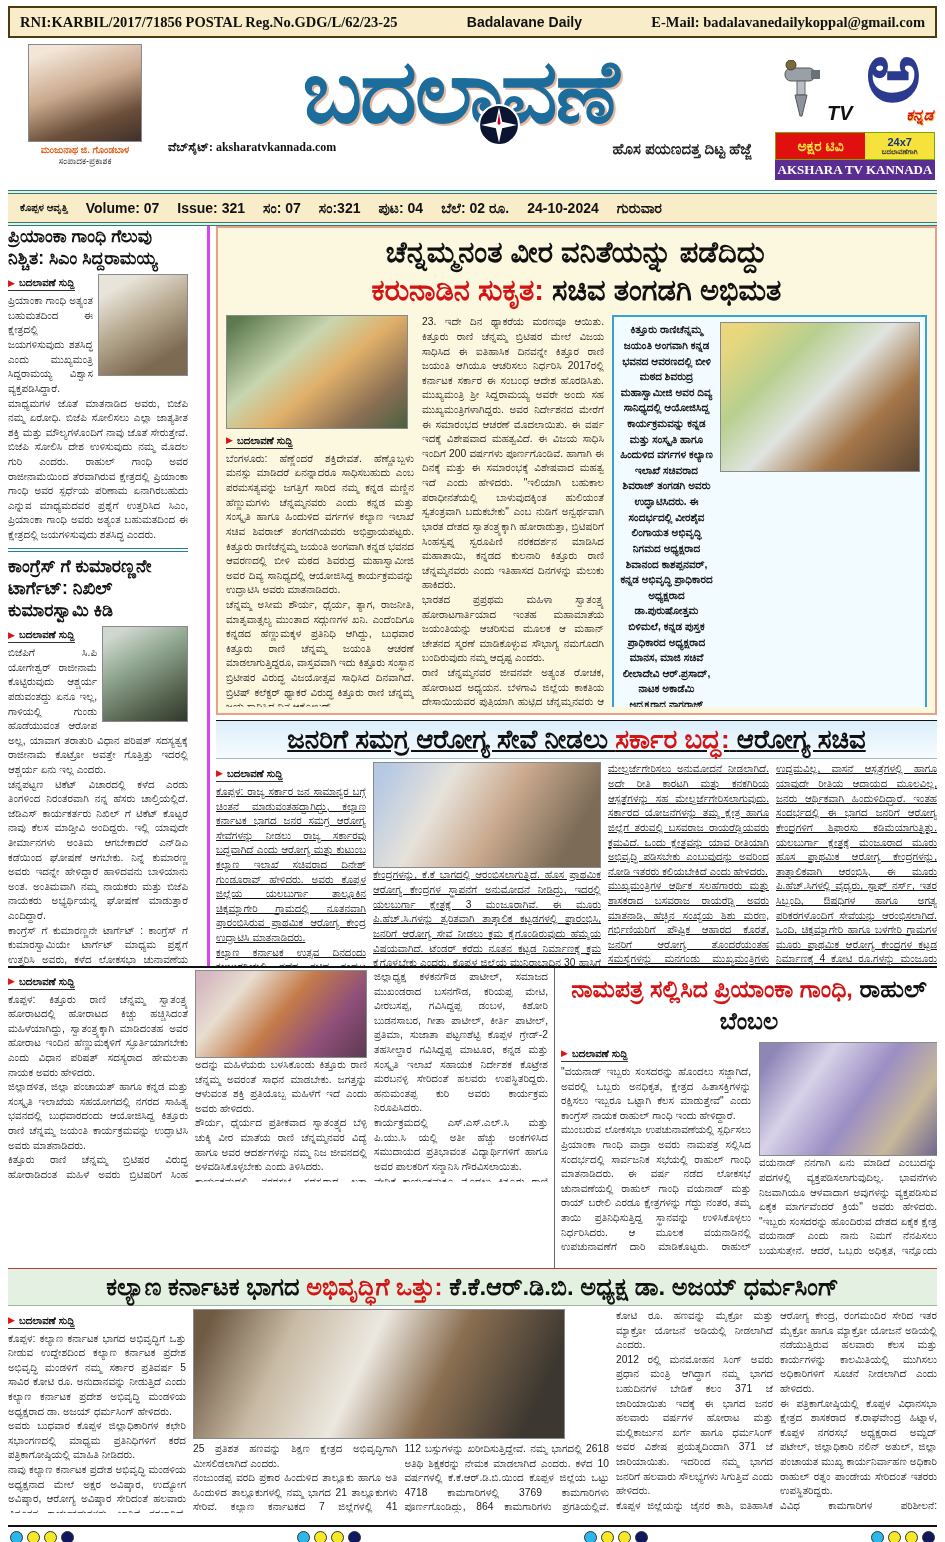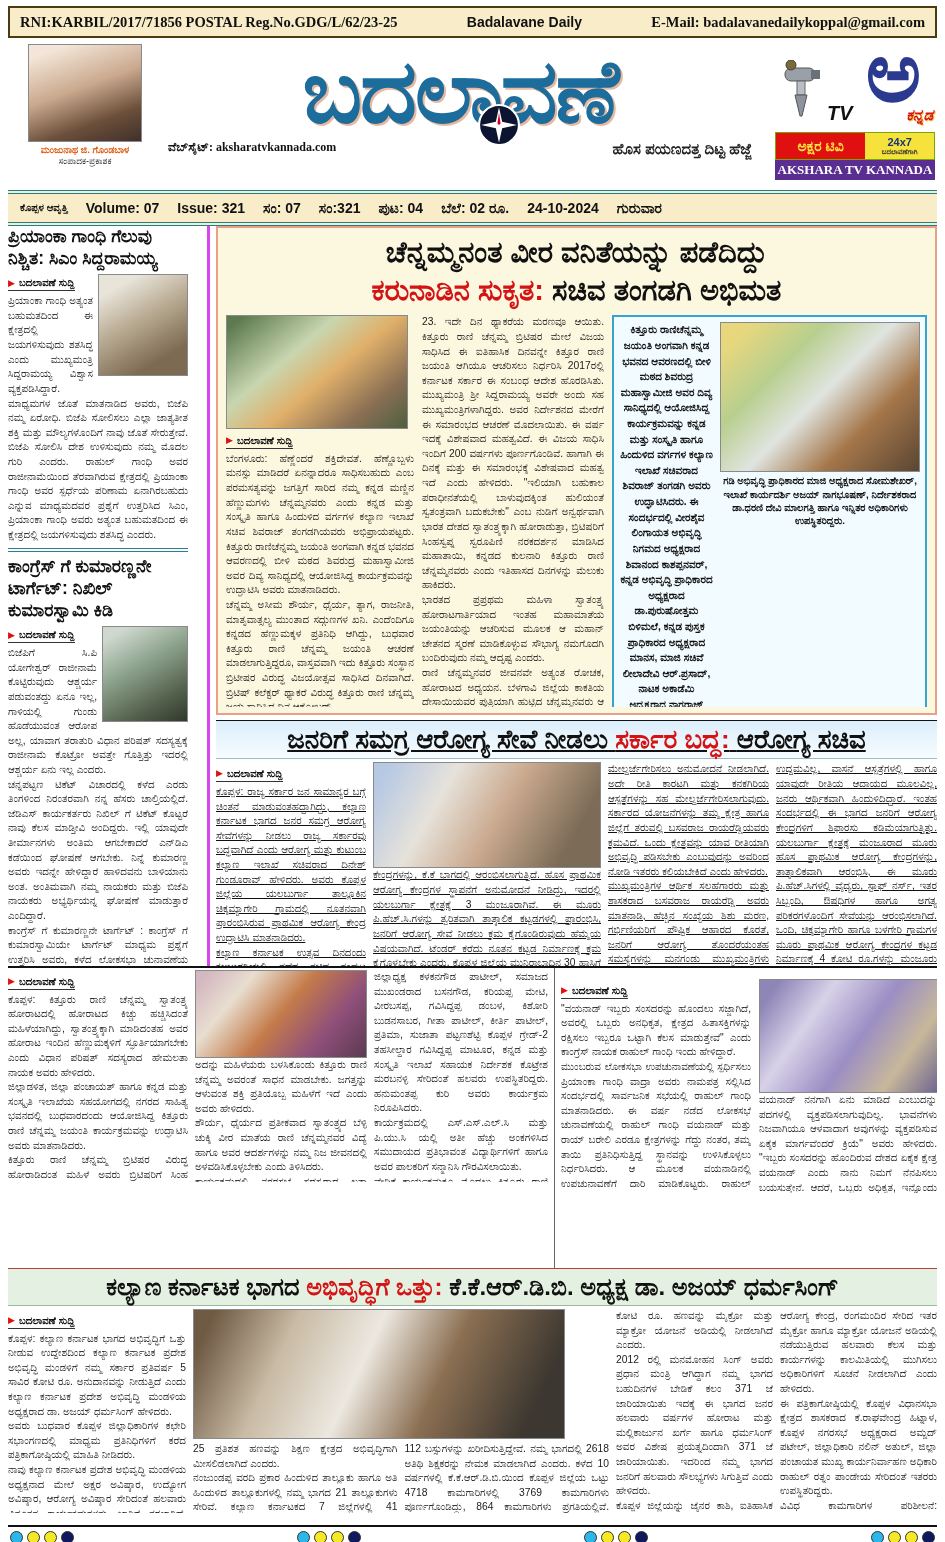--- a/index.html
+++ b/index.html
@@ -235,21 +235,20 @@
 ಚೆನ್ನಮ್ಮ ಅಸೀಮ ಶೌರ್ಯ, ಧೈರ್ಯ, ತ್ಯಾಗ, ರಾಜನೀತಿ, ಮಾತೃವಾತ್ಸಲ್ಯ ಮುಂತಾದ ಸದ್ಗುಣಗಳ ಖನಿ. ಎಂದೆಂದಿಗೂ ಕನ್ನಡದ ಹೆಣ್ಣುಮಕ್ಕಳ ಪ್ರತಿನಿಧಿ ಆಗಿದ್ದು, ಬುಧವಾರ ಕಿತ್ತೂರು ರಾಣಿ ಚೆನ್ನಮ್ಮ ಜಯಂತಿ ಆಚರಣೆ ಮಾಡಲಾಗುತ್ತಿದ್ದರೂ, ವಾಸ್ತವವಾಗಿ ಇದು ಕಿತ್ತೂರು ಸಂಸ್ಥಾನ ಬ್ರಿಟೀಷರ ವಿರುದ್ಧ ವಿಜಯೋತ್ಸವ ಸಾಧಿಸಿದ ದಿನವಾಗಿದೆ. ಬ್ರಿಟಿಷ್ ಕಲೆಕ್ಟರ್ ಥ್ಯಾಕರೆ ವಿರುದ್ಧ ಕಿತ್ತೂರು ರಾಣಿ ಚೆನ್ನಮ್ಮ ಜಯ ಸಾಧಿಸಿದ ದಿನ ಆಕ್ಟೋಬರ್</div>
             </div>
             <div class="ms-colB body">23. ಇದೇ ದಿನ ಥ್ಯಾಕರೆಯ ಮರಣವೂ ಆಯಿತು. ಕಿತ್ತೂರು ರಾಣಿ ಚೆನ್ನಮ್ಮ ಬ್ರಿಟಿಷರ ಮೇಲೆ ವಿಜಯ ಸಾಧಿಸಿದ ಈ ಐತಿಹಾಸಿಕ ದಿನವನ್ನೇ ಕಿತ್ತೂರ ರಾಣಿ ಜಯಂತಿ ಆಗಿಯೂ ಆಚರಿಸಲು ನಿರ್ಧರಿಸಿ 2017ರಲ್ಲಿ ಕರ್ನಾಟಕ ಸರ್ಕಾರ ಈ ಸಂಬಂಧ ಆದೇಶ ಹೊರಡಿಸಿತು. ಮುಖ್ಯಮಂತ್ರಿ ಶ್ರೀ ಸಿದ್ದರಾಮಯ್ಯ ಅವರೇ ಅಂದು ಸಹ ಮುಖ್ಯಮಂತ್ರಿಗಳಾಗಿದ್ದರು. ಅವರ ನಿರ್ದೇಶನದ ಮೇರೆಗೆ ಈ ಸಮಾರಂಭದ ಆಚರಣೆ ಮೊದಲಾಯಿತು. ಈ ವರ್ಷ ಇದಕ್ಕೆ ವಿಶೇಷವಾದ ಮಹತ್ವವಿದೆ. ಈ ವಿಜಯ ಸಾಧಿಸಿ ಇಂದಿಗೆ 200 ವರ್ಷಗಳು ಪೂರ್ಣಗೊಂಡಿವೆ. ಹಾಗಾಗಿ ಈ ದಿನಕ್ಕೆ ಮತ್ತು ಈ ಸಮಾರಂಭಕ್ಕೆ ವಿಶೇಷವಾದ ಮಹತ್ವ ಇದೆ ಎಂದು ಹೇಳಿದರು. "ಇಲಿಯಾಗಿ ಬಹುಕಾಲ ಪರಾಧೀನತೆಯಲ್ಲಿ ಬಾಳುವುದಕ್ಕಿಂತ ಹುಲಿಯಂತೆ ಸ್ವತಂತ್ರವಾಗಿ ಬದುಕಬೇಕು" ಎಂಬ ನುಡಿಗೆ ಅನ್ವರ್ಥವಾಗಿ ಭಾರತ ದೇಶದ ಸ್ವಾತಂತ್ರ್ಯಕ್ಕಾಗಿ ಹೋರಾಡುತ್ತಾ, ಬ್ರಿಟಿಷರಿಗೆ ಸಿಂಹಸ್ವಪ್ನ ಸ್ವರೂಪಿಣಿ ನರಕದರ್ಶನ ಮಾಡಿಸಿದ ಮಹಾತಾಯಿ, ಕನ್ನಡದ ಕುಲನಾರಿ ಕಿತ್ತೂರು ರಾಣಿ ಚೆನ್ನಮ್ಮನವರು ಎಂದು ಇತಿಹಾಸದ ದಿನಗಳನ್ನು ಮೆಲುಕು ಹಾಕಿದರು.
 ಭಾರತದ ಪ್ರಪ್ರಥಮ ಮಹಿಳಾ ಸ್ವಾತಂತ್ರ್ಯ ಹೋರಾಟಗಾರ್ತಿಯಾದ ಇಂತಹ ಮಹಾಮಾತೆಯ ಜಯಂತಿಯನ್ನು ಆಚರಿಸುವ ಮೂಲಕ ಆ ಮಹಾನ್ ಚೇತನದ ಸ್ಮರಣೆ ಮಾಡಿಕೊಳ್ಳುವ ಸೌಭಾಗ್ಯ ನಮಗೊದಗಿ ಬಂದಿರುವುದು ನಮ್ಮ ಆದೃಷ್ಟ ಎಂದರು.
 ರಾಣಿ ಚೆನ್ನಮ್ಮನವರ ಜೀವನವೇ ಅತ್ಯಂತ ರೋಚಕ, ಹೋರಾಟದ ಅಧ್ಯಯನ. ಬೆಳಗಾವಿ ಜಿಲ್ಲೆಯ ಕಾಕತಿಯ ದೇಸಾಯಿಯವರ ಪುತ್ರಿಯಾಗಿ ಹುಟ್ಟಿದ ಚೆನ್ನಮ್ಮನವರು ಆ ಕಾಲದ ಎಲ್ಲಾ ಹೆಣ್ಣುಮಕ್ಕಳಂತೆ ಕೇವಲ ಅಡುಗೆ ಮನೆಗೆ ಮಾತ್ರವೇ ಮೀಸಲಾಗದೇ ತಂದೆಯ ಪ್ರೋತ್ಸಾಹದೊಂದಿಗೆ ಅಂದಿನ ಕುಲವಾನದಲ್ಲಿ ಕೇವಲ ಗಂಡುಮಕ್ಕಳ ವಿದ್ಯೆ ಎನಿಸಿಕೊಂಡಿದ್ದ ಕುದುರೆ ಸವಾರಿ,</div>
             <div class="ms-colC">
               <div class="infobox">
                 <div class="ib-text">ಕಿತ್ತೂರು ರಾಣಿಚೆನ್ನಮ್ಮ ಜಯಂತಿ ಅಂಗವಾಗಿ ಕನ್ನಡ ಭವನದ ಆವರಣದಲ್ಲಿ ಬೀಳಿ ಮಠದ ಶಿವರುದ್ರ ಮಹಾಸ್ವಾಮೀಜಿ ಅವರ ದಿವ್ಯ ಸಾನಿಧ್ಯದಲ್ಲಿ ಆಯೋಜಿಸಿದ್ದ ಕಾರ್ಯಕ್ರಮವನ್ನು ಕನ್ನಡ ಮತ್ತು ಸಂಸ್ಕೃತಿ ಹಾಗೂ ಹಿಂದುಳಿದ ವರ್ಗಗಳ ಕಲ್ಯಾಣ ಇಲಾಖೆ ಸಚಿವರಾದ ಶಿವರಾಜ್ ತಂಗಡಗಿ ಅವರು ಉದ್ಘಾಟಿಸಿದರು. ಈ ಸಂದರ್ಭದಲ್ಲಿ ವೀರಶೈವ ಲಿಂಗಾಯತ ಅಭಿವೃದ್ಧಿ ನಿಗಮದ ಅಧ್ಯಕ್ಷರಾದ ಶಿವಾನಂದ ಕಾಶಪ್ಪನವರ್, ಕನ್ನಡ ಅಭಿವೃದ್ಧಿ ಪ್ರಾಧಿಕಾರದ ಅಧ್ಯಕ್ಷರಾದ ಡಾ.ಪುರುಷೋತ್ತಮ ಬಿಳಿಮಲೆ, ಕನ್ನಡ ಪುಸ್ತಕ ಪ್ರಾಧಿಕಾರದ ಅಧ್ಯಕ್ಷರಾದ ಮಾನಸ, ಮಾಜಿ ಸಚಿವೆ ಲೀಲಾದೇವಿ ಆರ್.ಪ್ರಸಾದ್, ನಾಟಕ ಅಕಾಡೆಮಿ ಅಧ್ಯಕ್ಷರಾದ ನಾಗರಾಜ್ ಮೂರ್ತಿ,</div>
                 <div class="ib-photo-wrap">
                   <div class="ib-photo photo"></div>
-                  <div class="caption">ಗಡಿ ಅಭಿವೃದ್ಧಿ ಪ್ರಾಧಿಕಾರದ ಮಾಜಿ ಅಧ್ಯಕ್ಷರಾದ ಸೋಮಶೇಖರ್, ಇಲಾಖೆ ಕಾರ್ಯದರ್ಶಿ ಅಜಯ್ ನಾಗಭೂಷಣ್, ನಿರ್ದೇಶಕರಾದ ಡಾ.ಧರಣಿ ದೇವಿ ಮಾಲಗತ್ತಿ ಹಾಗೂ ಇನ್ನಿತರ ಅಧಿಕಾರಿಗಳು ಉಪಸ್ಥಿತರಿದ್ದರು.</div>
                 </div>
               </div>
               <div class="body" style="">ಶಾಸ್ತ್ರಾಭ್ಯಾಸ, ರಾಜಕೀಯ ಶಿಕ್ಷಣ, ವೇದ-ಪುರಾಣ-ಇತಿಹಾಸಗಳ ಅಧ್ಯಯನಗಳಂತಹ ಶಿಕ್ಷಣವನ್ನೂ ಕರಗತ ಮಾಡಿಕೊಂಡಿದ್ದರು.
 ಚೆನ್ನಮ್ಮ ಅವರು ಯಾವುದೇ ಒಂದು ಸಮಾಜಕ್ಕೆ ಸೇರಿದವರಲ್ಲ ಎಲ್ಲಾ ಸಮಾಜಗಳನ್ನು ಕಟ್ಟುವ ಕೆಲಸವನ್ನು ಮಾಡಿದ ವೀರ ವನಿತೆ. ಇಂತಹ ಮಹನೀಯರ ಜಯಂತಿಗಳನ್ನ ಆಚರಣೆ ಮಾಡುವ ಮೂಲಕ ಅವರ ಇತಿಹಾಸವನ್ನು ಯುವ ಪೀಳಿಗೆಗೆ ತಿಳಿಸುವ ಕೆಲಸವನ್ನು ಮಾಡಲಾಗುತ್ತದೆ ಎಂದು ತಿಳಿಸಿದರು.
 ಈ ಸಂದರ್ಭದಲ್ಲಿ ವೀರಶೈವ ಲಿಂಗಾಯತ ಅಭಿವೃದ್ಧಿ</div>
             </div>
           </div>
         </div>
 
         <div class="health">
@@ -298,20 +297,24 @@
 ಕಾರ್ಯಕ್ರಮದಲ್ಲಿ ನಗರಸಭೆ ಸದಸ್ಯರಾದ ಲತಾ ಚಿನ್ನೂರು, ಉಮಾ ಪಾಟೀಲ್, ವಿರುಪಾಕ್ಷಪ್ಪ ಮೋರನಾಳ, ಮುತ್ತುರಾಜ ಕುಷ್ಟಗಿ, ಗುರುರಾಜ ಹಲಗೇರಿ, ಸರ್ವೇಶಗೌಡ ಹಾಗೂ ಚೆನ್ನಬಸಪ್ಪ ಕೋಟ್ಯಾಳ, ವೀರಶೈವ ಲಿಂಗಾಯತ ಮಹಾಸಭಾ</div>
           </div>
           <div class="k-c k-c3 body">ಜಿಲ್ಲಾಧ್ಯಕ್ಷ ಕಳಕನಗೌಡ ಪಾಟೀಲ್, ಸಮಾಜದ ಮುಖಂಡರಾದ ಬಸನಗೌಡ, ಕರಿಯಪ್ಪ ಮೇಟಿ, ವೀರಬಸಪ್ಪ, ಗವಿಸಿದ್ದಪ್ಪ ಡಂಬಳ, ಕಿಶೋರಿ ಬುಡನಸಾಬರ, ಗೀತಾ ಪಾಟೀಲ್, ಕೀರ್ತಿ ಪಾಟೀಲ್, ಪ್ರತಿಮಾ, ಸುಜಾತಾ ಪಟ್ಟಣಶೆಟ್ಟಿ ಕೊಪ್ಪಳ ಗ್ರೇಡ್-2 ತಹಸೀಲ್ದಾರ ಗವಿಸಿದ್ದಪ್ಪ ಮಾಟೂರ, ಕನ್ನಡ ಮತ್ತು ಸಂಸ್ಕೃತಿ ಇಲಾಖೆ ಸಹಾಯಕ ನಿರ್ದೇಶಕ ಕೊಟ್ರೇಶ ಮರಬನಳ್ಳಿ ಸೇರಿದಂತೆ ಹಲವರು ಉಪಸ್ಥಿತರಿದ್ದರು. ಹನುಮಂತಪ್ಪ ಕುರಿ ಅವರು ಕಾರ್ಯಕ್ರಮ ನಿರೂಪಿಸಿದರು.
 ಕಾರ್ಯಕ್ರಮದಲ್ಲಿ ಎಸ್.ಎಸ್.ಎಲ್.ಸಿ ಮತ್ತು ಪಿ.ಯು.ಸಿ ಯಲ್ಲಿ ಅತೀ ಹೆಚ್ಚು ಅಂಕಗಳಿಸಿದ ಸಮುದಾಯದ ಪ್ರತಿಭಾವಂತ ವಿದ್ಯಾರ್ಥಿಗಳಿಗೆ ಹಾಗೂ ಅವರ ಪಾಲಕರಿಗೆ ಸನ್ಮಾನಿಸಿ ಗೌರವಿಸಲಾಯಿತು.
 ವೇದಿಕೆ ಕಾರ್ಯಕ್ರಮಕ್ಕೂ ಮೊದಲು ಕಿತ್ತೂರು ರಾಣಿ ಚೆನ್ನಮ್ಮ ಭಾವಚಿತ್ರದ ಮೆರವಣಿಗೆಯು ನಗರದ ಕಿತ್ತೂರು ರಾಣಿ ಚೆನ್ನಮ್ಮ ವೃತ್ತದಿಂದ ಪ್ರಾರಂಭವಾಗಿ ಅಂಬೇಡ್ಕರ್ ಸರ್ಕಲ್, ಶಾರದಾ ಟಾಕೀಸ್, ಗಡಿಯಾರ ಕಂಬ ಮಾರ್ಗವಾಗಿ ಸಾಹಿತ್ಯ ಭವನದವರೆಗೆ ಅದ್ಧೂರಿಯಾಗಿ ಜರುಗಿತು.</div>
         </div>
       </div>
 
       <div class="wayanad">
         <div class="w-head">
+          <div>
+            <span class="red">ನಾಮಪತ್ರ ಸಲ್ಲಿಸಿದ ಪ್ರಿಯಾಂಕಾ ಗಾಂಧಿ,</span>
+            <span>ರಾಹುಲ್ ಬೆಂಬಲ</span>
+          </div>
         </div>
         <div class="w-cols">
           <div class="w-c1">
             <div class="byline">
               <span class="tri">▶</span>
               <span class="bl">ಬದಲಾವಣೆ ಸುದ್ದಿ</span>
             </div>
             <div class="body">"ವಯನಾಡ್ ಇಬ್ಬರು ಸಂಸದರನ್ನು ಹೊಂದಲು ಸಜ್ಜಾಗಿದೆ, ಅವರಲ್ಲಿ ಒಬ್ಬರು ಅನಧಿಕೃತ, ಕ್ಷೇತ್ರದ ಹಿತಾಸಕ್ತಿಗಳನ್ನು ರಕ್ಷಿಸಲು ಇಬ್ಬರೂ ಒಟ್ಟಾಗಿ ಕೆಲಸ ಮಾಡುತ್ತೇವೆ" ಎಂದು ಕಾಂಗ್ರೆಸ್ ನಾಯಕ ರಾಹುಲ್ ಗಾಂಧಿ ಇಂದು ಹೇಳಿದ್ದಾರೆ.
 ಮುಂಬರುವ ಲೋಕಸಭಾ ಉಪಚುನಾವಣೆಯಲ್ಲಿ ಸ್ಪರ್ಧಿಸಲು ಪ್ರಿಯಾಂಕಾ ಗಾಂಧಿ ವಾದ್ರಾ ಅವರು ನಾಮಪತ್ರ ಸಲ್ಲಿಸಿದ ಸಂದರ್ಭದಲ್ಲಿ ಸಾರ್ವಜನಿಕ ಸಭೆಯಲ್ಲಿ ರಾಹುಲ್ ಗಾಂಧಿ ಮಾತನಾಡಿದರು. ಈ ವರ್ಷ ನಡೆದ ಲೋಕಸಭೆ ಚುನಾವಣೆಯಲ್ಲಿ ರಾಹುಲ್ ಗಾಂಧಿ ವಯನಾಡ್ ಮತ್ತು ರಾಯ್ ಬರೇಲಿ ಎರಡೂ ಕ್ಷೇತ್ರಗಳನ್ನು ಗೆದ್ದು ನಂತರ, ತಮ್ಮ ತಾಯಿ ಪ್ರತಿನಿಧಿಸುತ್ತಿದ್ದ ಸ್ಥಾನವನ್ನು ಉಳಿಸಿಕೊಳ್ಳಲು ನಿರ್ಧರಿಸಿದರು. ಆ ಮೂಲಕ ವಯನಾಡಿನಲ್ಲಿ ಉಪಚುನಾವಣೆಗೆ ದಾರಿ ಮಾಡಿಕೊಟ್ಟರು. ರಾಹುಲ್ ಗಾಂಧಿಯವರು 2019-2024ರ ವರೆಗೆ ಲೋಕಸಭೆಯಲ್ಲಿ ವಯನಾಡನ್ನು ಪ್ರತಿನಿಧಿಸಿದರು.
 ತಮ್ಮ ಸಹೋದರಿಗೆ ಬೆಂಬಲ ಕೋರಿದ ಲೋಕಸಭೆಯ ವಿರೋಧ ಪಕ್ಷದ ನಾಯಕ, "ನಾನು ವಯನಾಡಿನ ಜನರೊಂದಿಗೆ ಹಂಚಿಕೊಳ್ಳುವ ಸಂಬಂಧವನ್ನು ನೀವು ಚೆನ್ನಾಗಿ ಅರ್ಥಮಾಡಿಕೊಂಡಿದ್ದೀರಿ ಎಂದು ಭಾವಿಸುತ್ತೇನೆ.</div>

